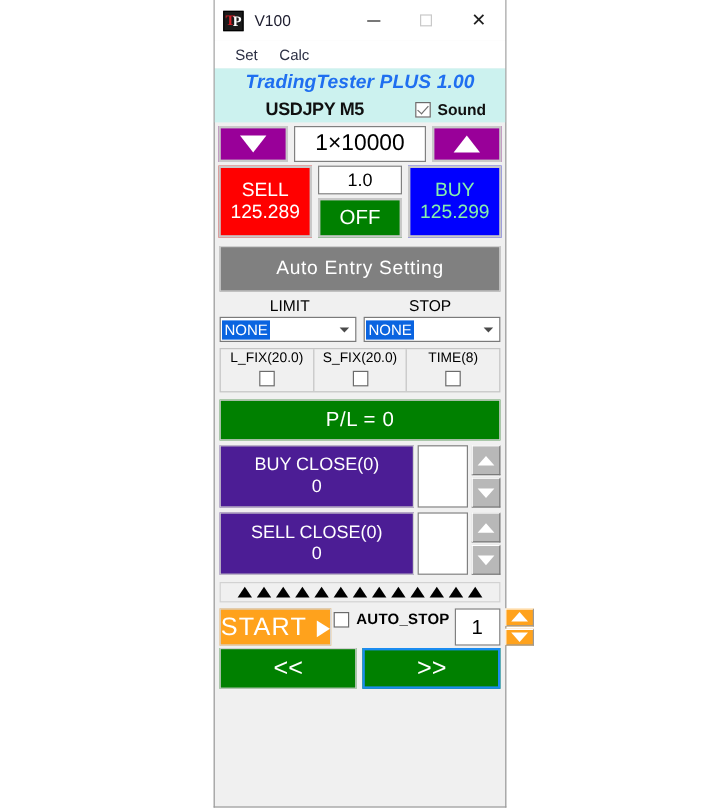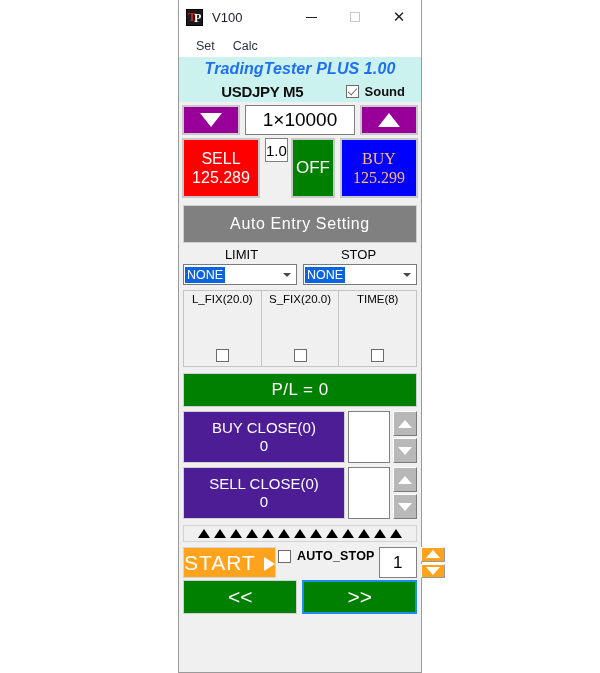--- a/index.html
+++ b/index.html
@@ -260,34 +260,34 @@
     font-size: 16px;
     line-height: 19px;
     font-family: "Liberation Sans", sans-serif;
     flex: 0 0 auto;
   }
   .buy-btn {
     width: 78px;
     background: #0000ff;
     border: 2px solid #c8c8c8;
     box-sizing: border-box;
-    color: #fdba74;
+    color: #86efac;
     display: flex;
     flex-direction: column;
     align-items: center;
     justify-content: center;
     font-size: 16px;
     line-height: 19px;
-    font-family: Liberation Serif, serif;
+    font-family: Liberation Sans, sans-serif;
     flex: 0 0 auto;
   }
   .mid-col {
     flex: 1 1 auto;
     display: flex;
-    flex-direction: row;
+    flex-direction: column;
     gap: 3px;
     justify-content: flex-end;
   }
   .amt-field {
     height: 24px;
     background: #ffffff;
     border: 1px solid #808080;
     box-sizing: border-box;
     display: flex;
     align-items: center;
@@ -382,21 +382,20 @@
     box-sizing: border-box;
     background: #f0f0f0;
   }
   .fix-cell {
     flex: 1 1 33.33%;
     display: flex;
     flex-direction: column;
     align-items: center;
     padding: 2px 0 4px 0;
     border-right: 1px solid #c4c4c4;
-    gap: 40px;
   }
   .fix-cell:last-child { border-right: none; }
   .fix-label {
     font-size: 11.5px;
     color: #000;
     margin-bottom: 4px;
     font-family: "Liberation Sans", sans-serif;
   }
   .fix-chk {
     width: 13px;

